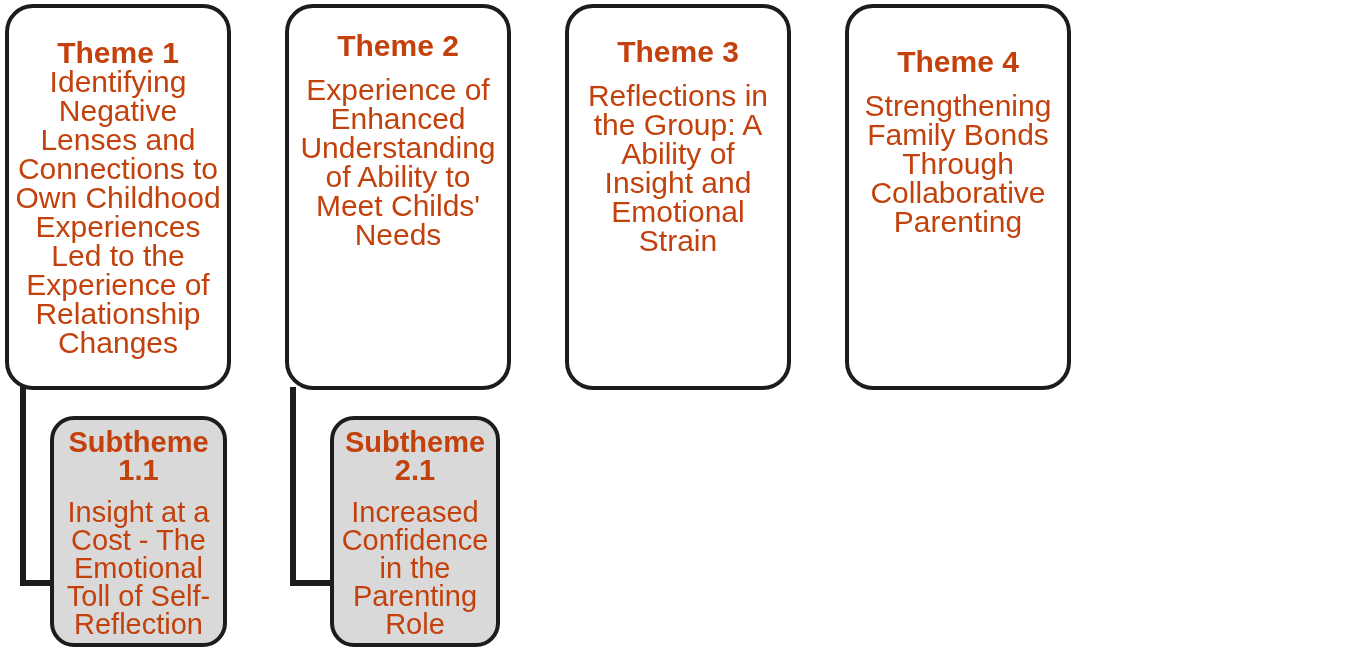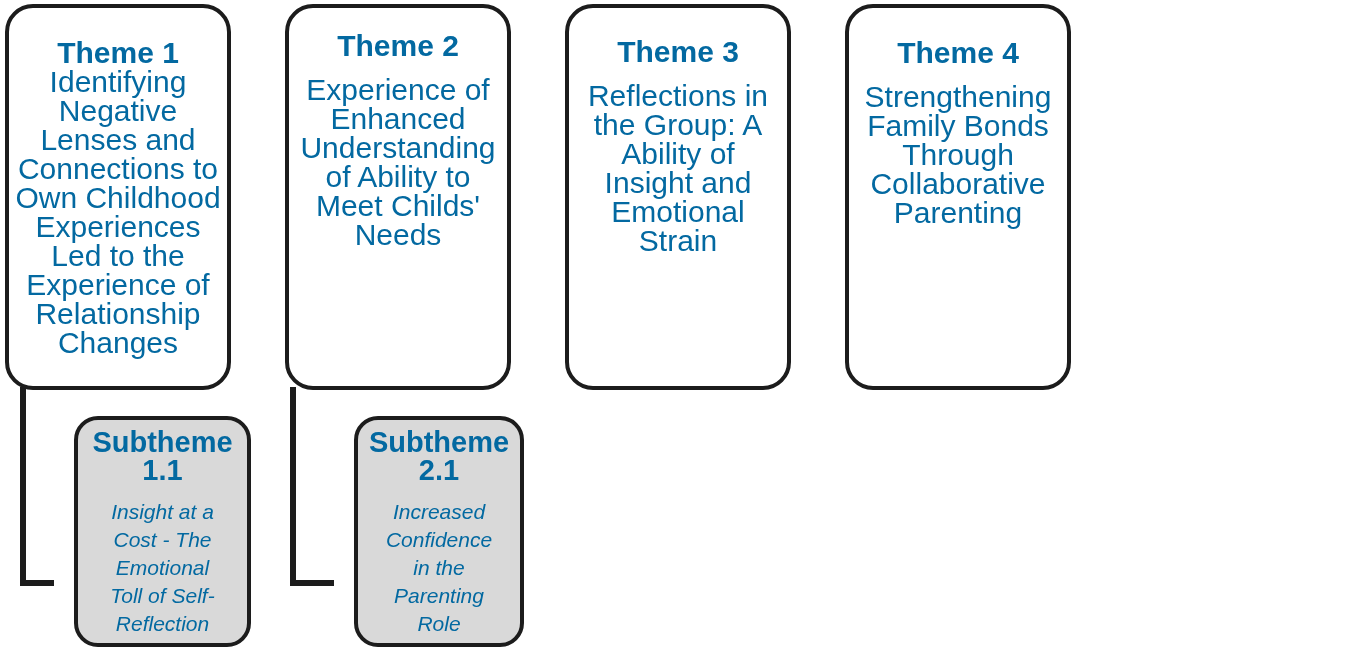--- a/index.html
+++ b/index.html
@@ -2,39 +2,39 @@
 <html><head>
 <meta charset="utf-8">
 <style>
   html, body { margin: 0; padding: 0; background: #ffffff; }
   .canvas {
     position: relative;
     width: 1354px;
     height: 652px;
     background: #ffffff;
     font-family: "Liberation Sans", sans-serif;
-    color: #0369a1;
+    color: #c2410c;
     overflow: hidden;
   }
   .theme-box {
     position: absolute;
     top: 4px;
     width: 226px;
     height: 386px;
     box-sizing: border-box;
     background: #ffffff;
     border: 4px solid #1c1c1c;
     border-radius: 28px;
     text-align: center;
     padding: 0 1px;
   }
   .theme-1 { left: 5px;    padding-top: 30px; }
   .theme-2 { left: 285px;  padding-top: 23px; }
   .theme-3 { left: 565px;  padding-top: 29px; }
-  .theme-4 { left: 845px;  padding-top: 30px; }
+  .theme-4 { left: 845px;  padding-top: 39px; }
   .theme-5 { left: 1122px; padding-top: 35px; }
   .theme-box .box-title {
     font-size: 30px;
     line-height: 29px;
     font-weight: 700;
     white-space: pre-line;
   }
   .theme-box .box-body {
     font-size: 30px;
     line-height: 29px;
@@ -46,36 +46,34 @@
   .sub-box {
     position: absolute;
     top: 416px;
     height: 231px;
     box-sizing: border-box;
     background: #d9d9d9;
     border: 4px solid #1c1c1c;
     border-radius: 24px;
     text-align: center;
     padding-top: 8px;
-    margin-left: 24px;
   }
   .sub-1 { left: 50px;  width: 177px; }
   .sub-2 { left: 330px; width: 170px; }
   .sub-box .box-title {
     font-size: 29px;
     line-height: 28px;
     font-weight: 700;
     white-space: pre-line;
     margin-bottom: 14px;
   }
   .sub-box .box-body {
-    font-size: 21px;
+    font-size: 29px;
     line-height: 28px;
     white-space: pre-line;
-    font-style: italic;
   }
   .connector {
     position: absolute;
     background: #1c1c1c;
   }
   .c1v { left: 20px;  top: 387px; width: 6px;  height: 199px; }
   .c1h { left: 20px;  top: 580px; width: 34px; height: 6px; }
   .c2v { left: 290px; top: 387px; width: 6px;  height: 199px; }
   .c2h { left: 290px; top: 580px; width: 44px; height: 6px; }
 </style>

